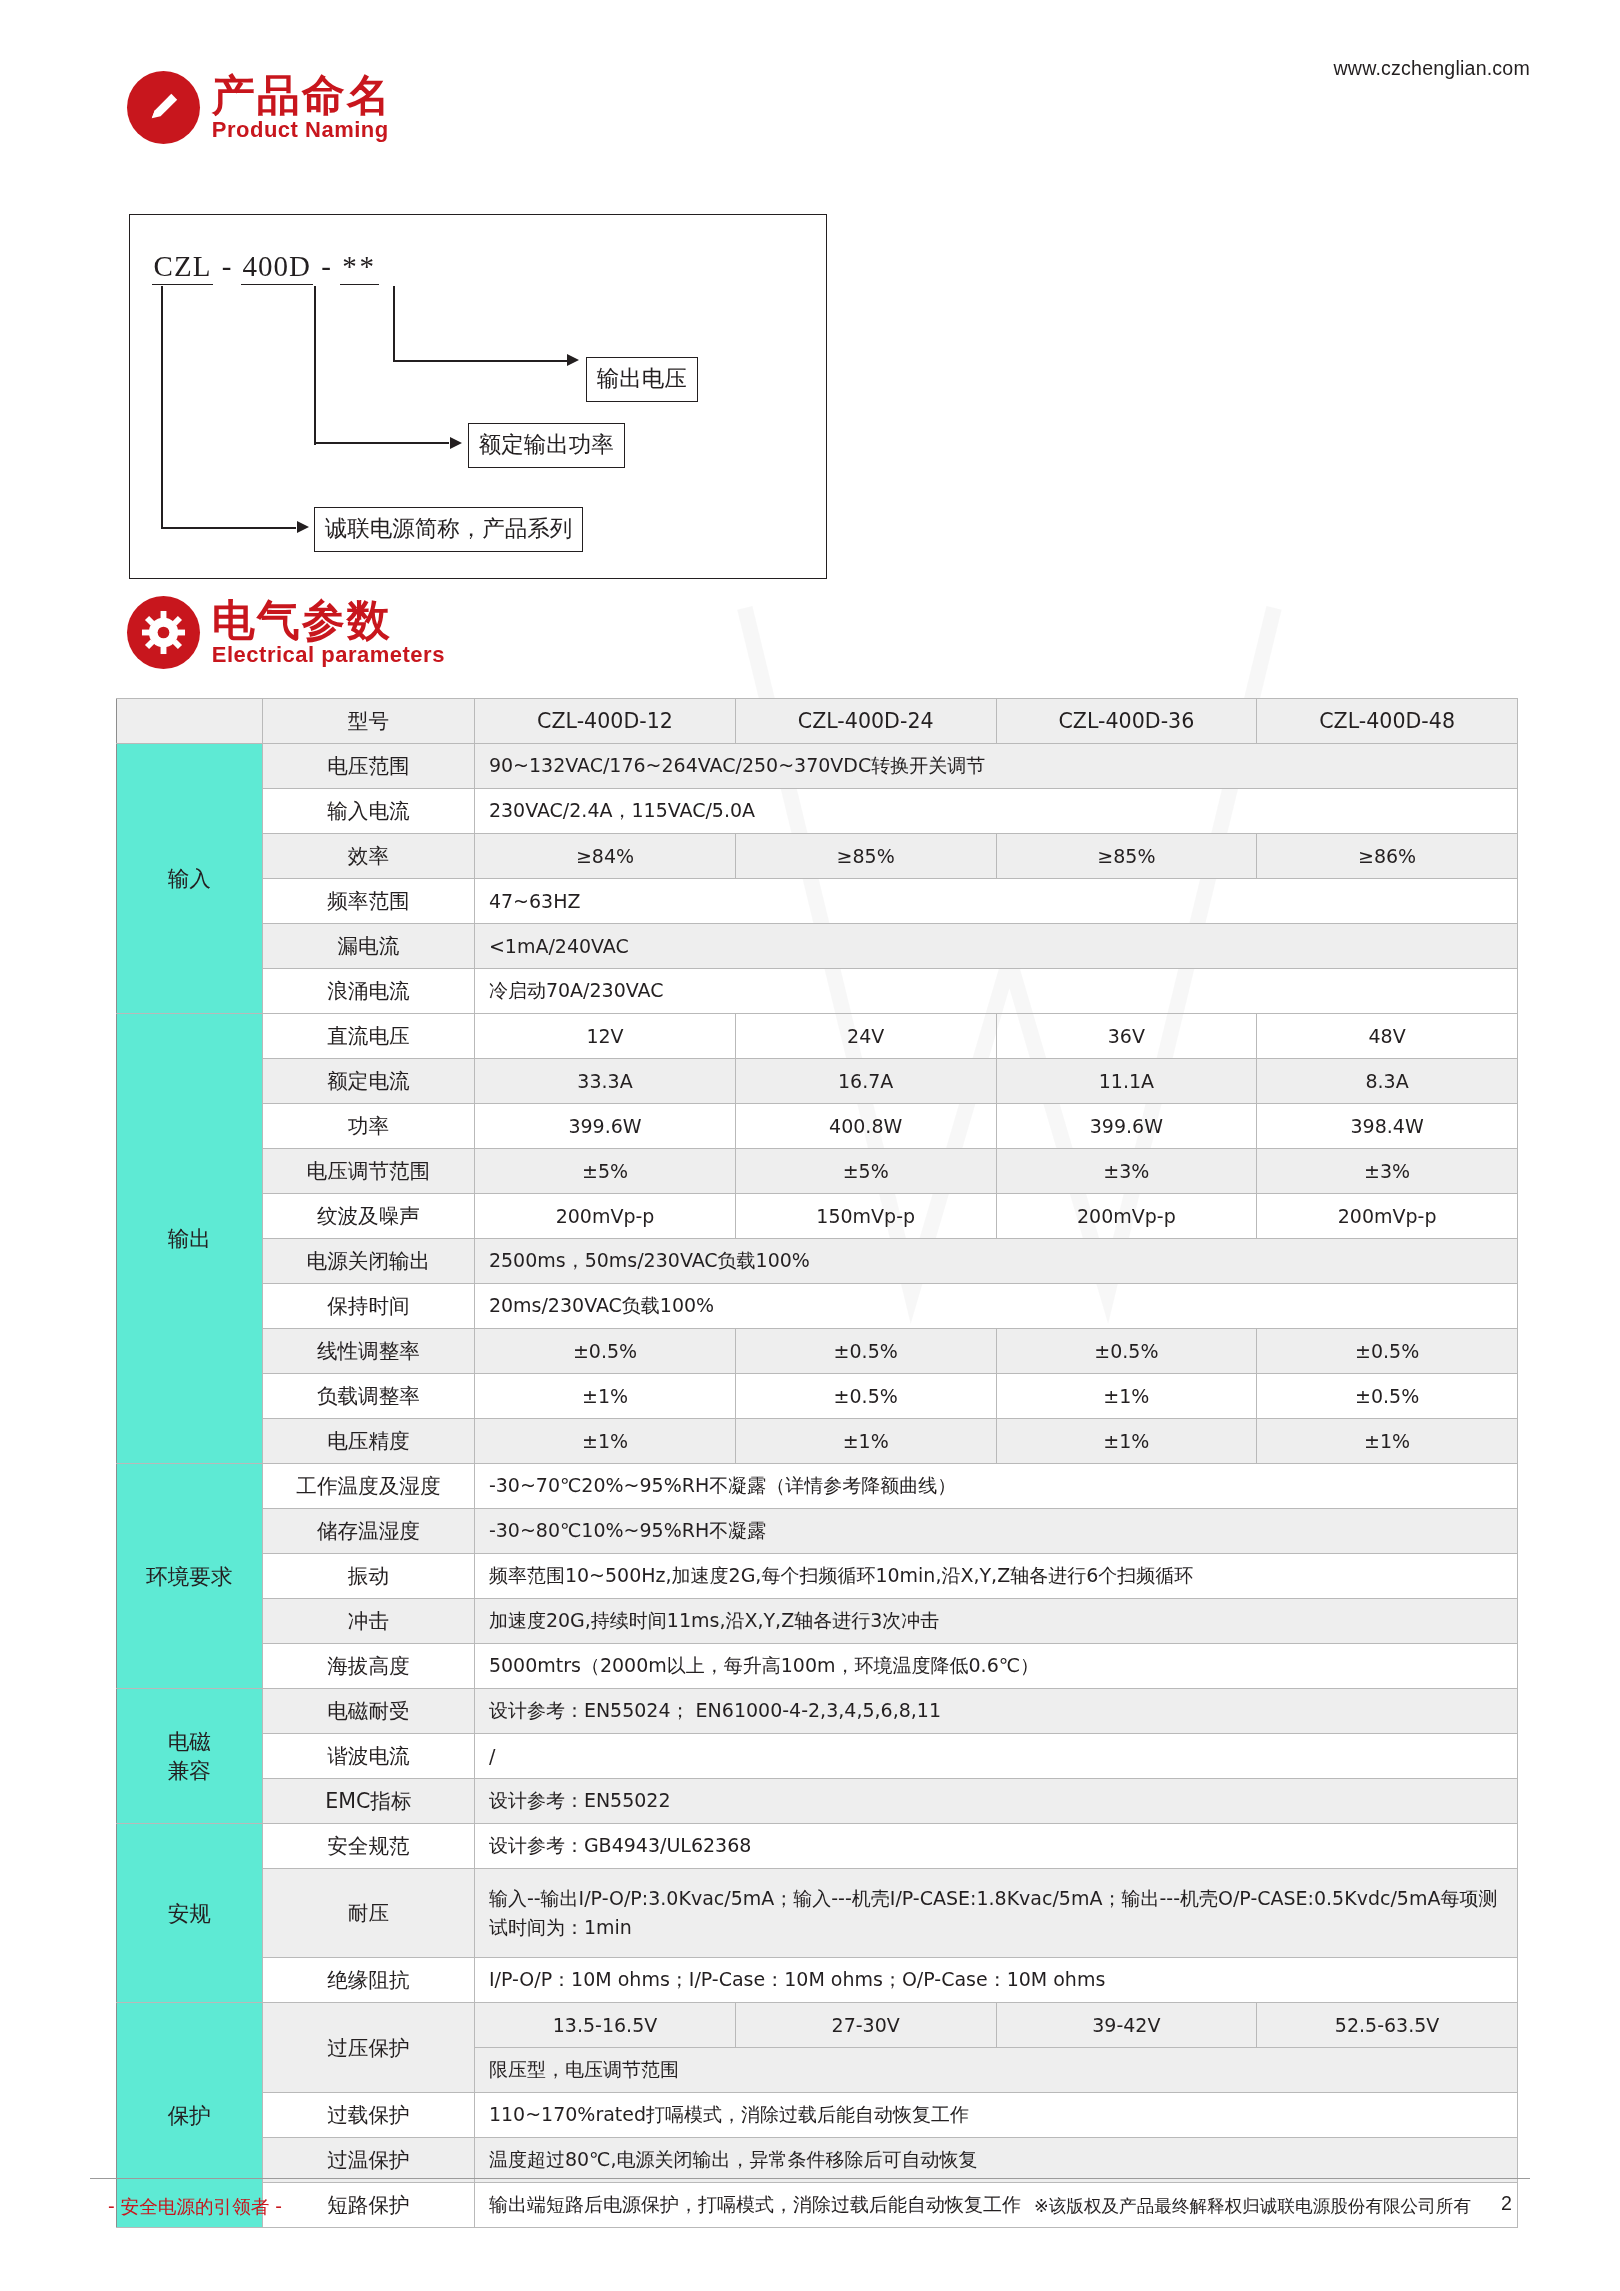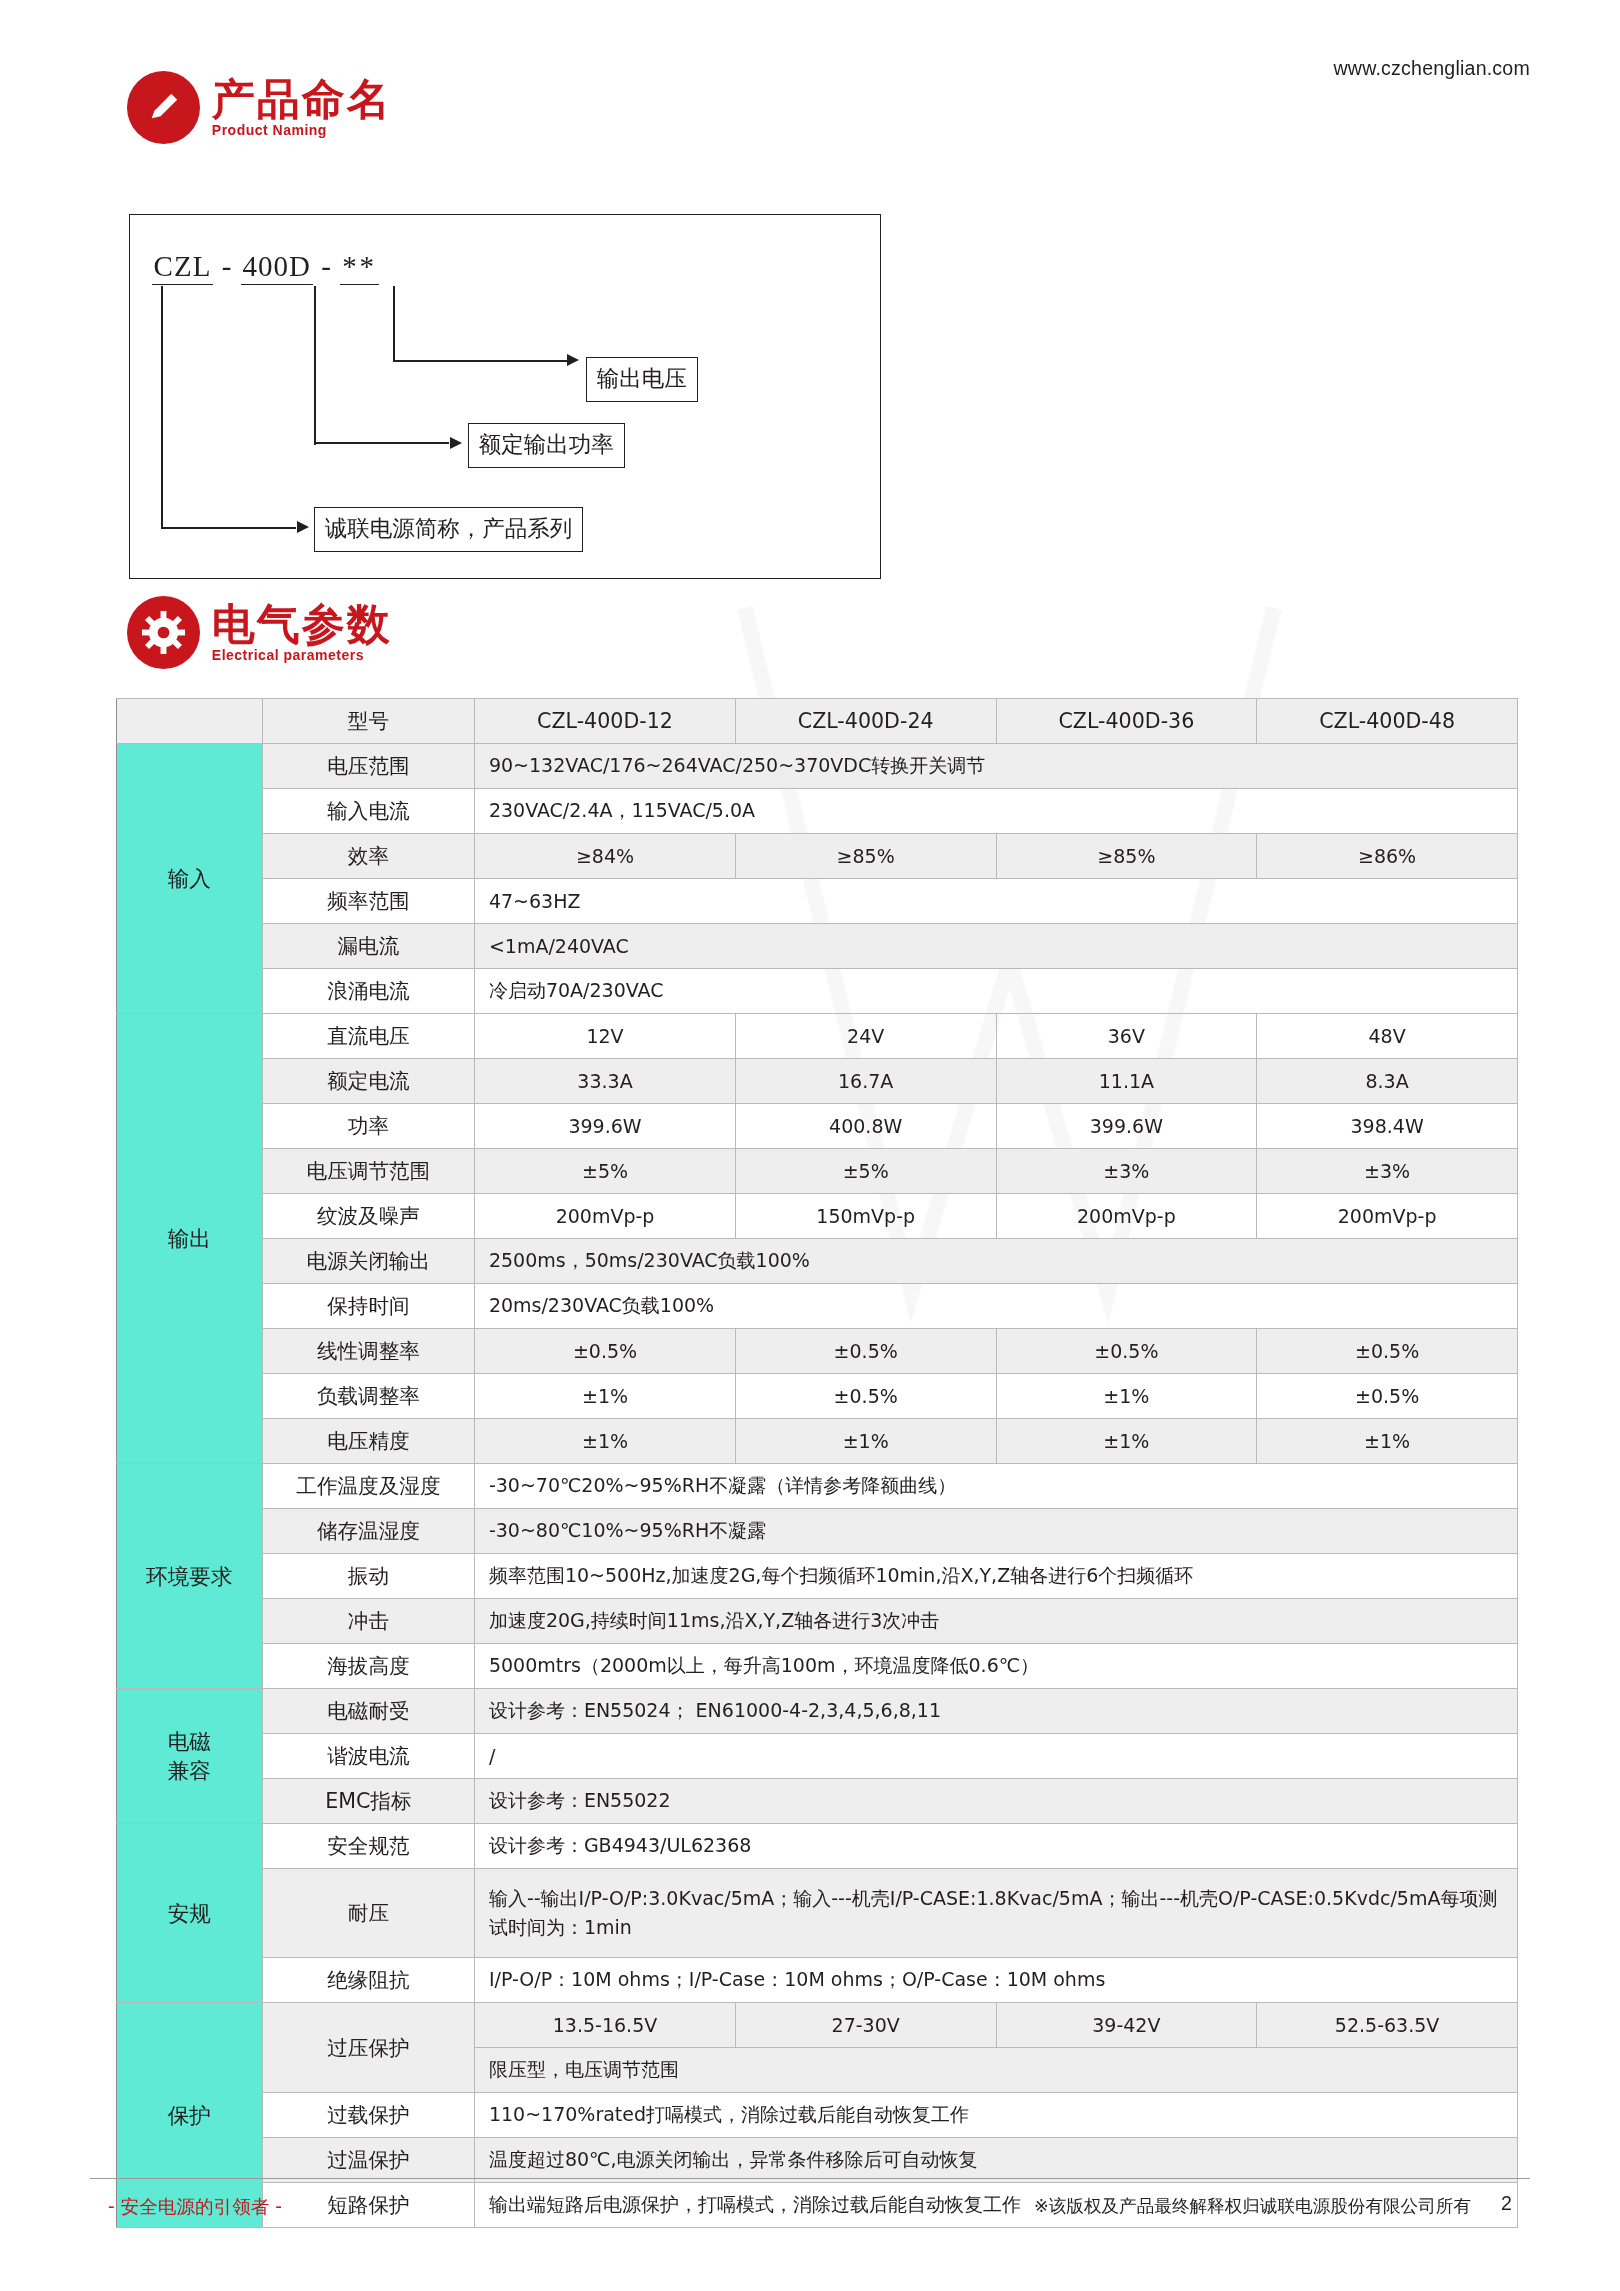--- a/index.html
+++ b/index.html
@@ -55,36 +55,36 @@
     line-height: 1;
   }
   .sec-cn {
     font-size: 43px;
     font-weight: bold;
     color: #c8161d;
     letter-spacing: 2px;
     font-family: "DejaVu Sans", sans-serif;
   }
   .sec-en {
-    font-size: 14px;
+    font-size: 22px;
     font-weight: bold;
     color: #c8161d;
     letter-spacing: 0.5px;
     margin-top: 2.9px;
   }
 
   #title-naming { top: 71px; left: 127px; }
   #title-elec { top: 596px; left: 127px; }
 
   
   .naming-box {
     position: absolute;
     top: 214px;
     left: 129px;
-    width: 752px;
+    width: 698px;
     height: 365px;
     border: 1px solid #231f20;
     box-sizing: border-box;
   }
   .naming-code {
     position: absolute;
     top: 35px;
     left: 21.6px;
     font-size: 29px;
     letter-spacing: 1px;

